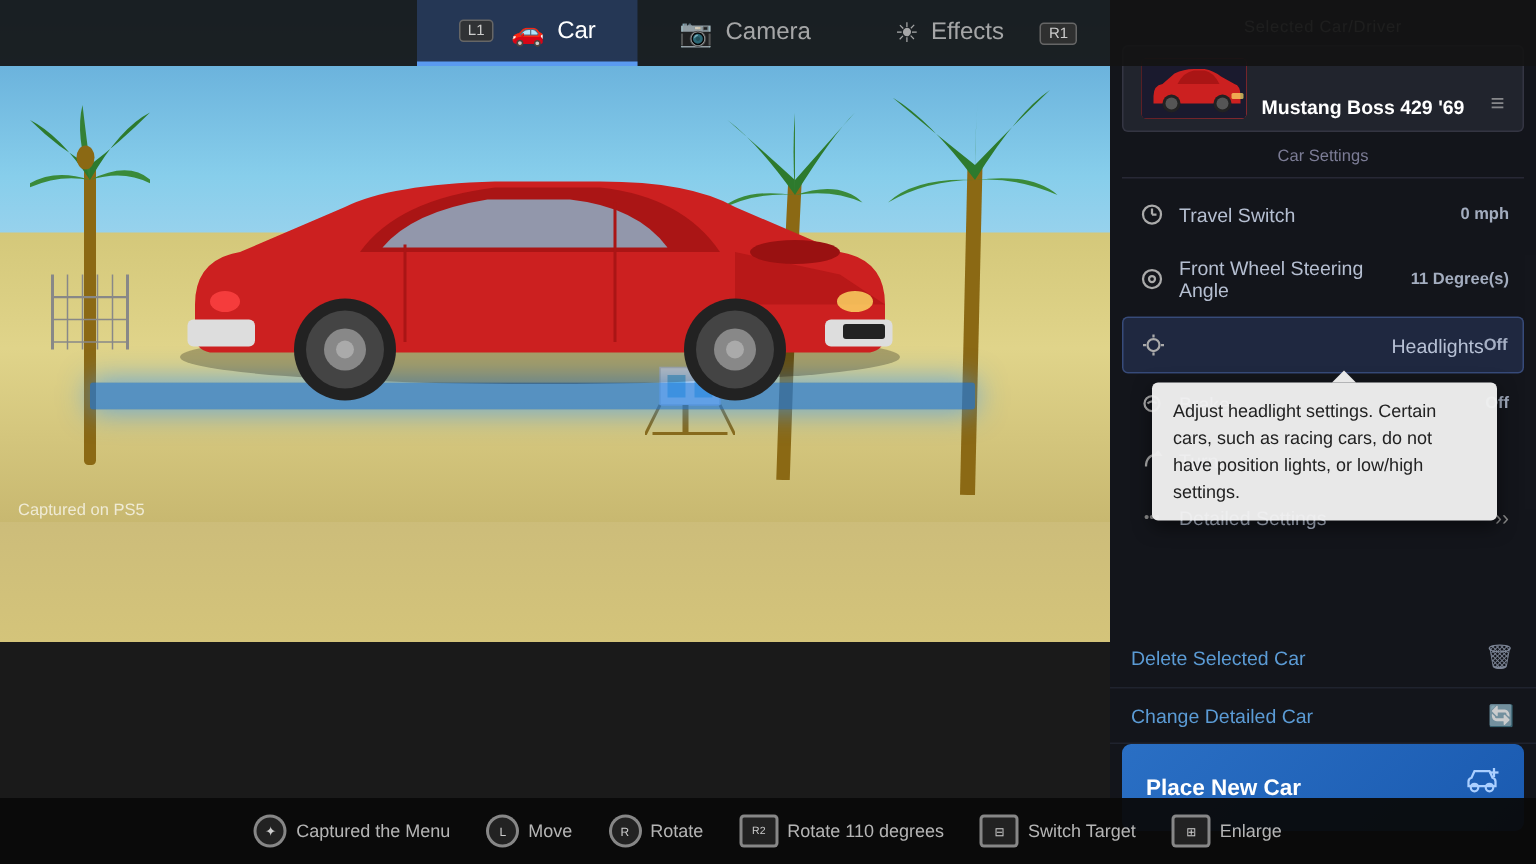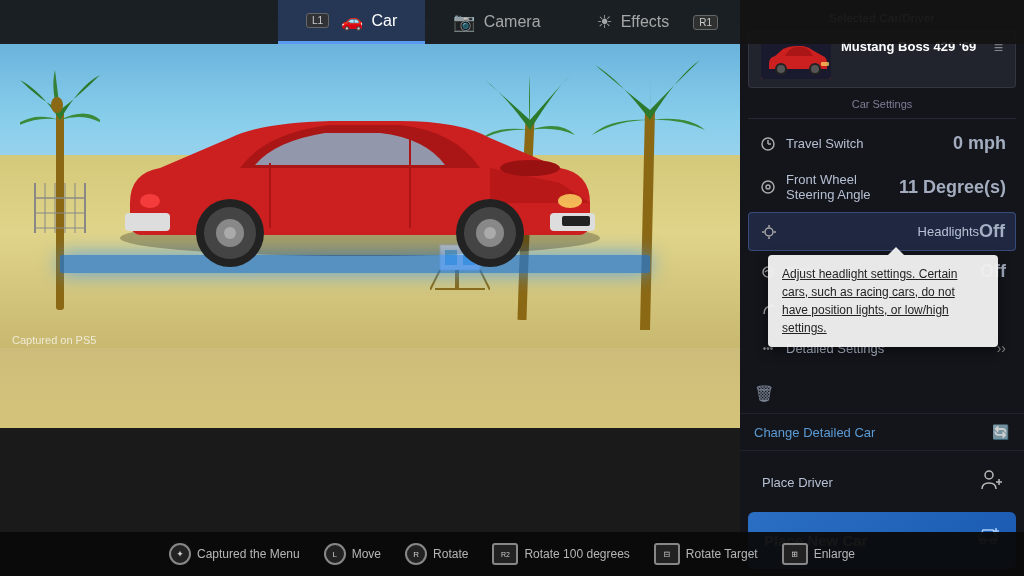--- a/index.html
+++ b/index.html
@@ -216,21 +216,21 @@
     .panel-header {
       padding: 12px 16px 6px;
       text-align: center;
       color: rgba(180,180,180,0.8);
       font-size: 11px;
       letter-spacing: 0.5px;
     }
 
     .car-info-row {
       display: flex;
-      align-items: flex-start;
+      align-items: flex-end;
       gap: 10px;
       padding: 8px 12px;
       background: rgba(35,38,48,0.9);
       margin: 0 8px 6px;
       border-radius: 4px;
       border: 1px solid rgba(80,80,100,0.4);
     }
 
     .car-thumbnail {
       width: 70px;
@@ -298,39 +298,38 @@
     }
 
     .setting-label {
       color: rgba(200,210,230,0.9);
       font-size: 13px;
       flex: 1;
     }
 
     .setting-value {
       color: rgba(180,190,210,0.9);
-      font-size: 18px;
+      font-size: 11px;
       font-weight: 600;
     }
 
     
     .tooltip-box {
       position: absolute;
       background: rgba(240,240,240,0.97);
       color: #222;
       font-size: 12px;
       padding: 10px 14px;
       border-radius: 4px;
       width: 230px;
       top: 255px;
       left: 768px;
       z-index: 200;
       line-height: 1.5;
       box-shadow: 0 4px 12px rgba(0,0,0,0.5);
-      text-decoration: underline;
     }
 
     .tooltip-arrow {
       position: absolute;
       top: -8px;
       left: 120px;
       width: 0;
       height: 0;
       border-left: 8px solid transparent;
       border-right: 8px solid transparent;
@@ -651,38 +650,28 @@
     <div class="setting-row">
       <div class="setting-icon">
         <span style="font-size:10px;color:#888;">•••</span>
       </div>
       <span class="setting-label">Detailed Settings</span>
       <span style="color:#888;font-size:14px;">››</span>
     </div>
   </div>
 
   <div class="action-row">
+    <span class="action-label">Delete Selected Car</span>
     <span class="action-icon">🗑</span>
   </div>
   <div class="action-row">
     <span class="action-label">Change Detailed Car</span>
     <span class="action-icon" style="font-size:14px;">🔄</span>
   </div>
 
-  <div class="place-driver-row">
-    <span class="place-driver-label">Place Driver</span>
-    <span class="place-driver-icon">
-      <svg width="22" height="22" viewBox="0 0 22 22" xmlns="http://www.w3.org/2000/svg">
-        <circle cx="9" cy="6" r="4" fill="none" stroke="#bbb" stroke-width="1.5"></circle>
-        <path d="M2 20 Q2 14 9 14 Q16 14 16 20" fill="none" stroke="#bbb" stroke-width="1.5"></path>
-        <line x1="19" y1="10" x2="19" y2="16" stroke="#bbb" stroke-width="1.5"></line>
-        <line x1="16" y1="13" x2="22" y2="13" stroke="#bbb" stroke-width="1.5"></line>
-      </svg>
-    </span>
-  </div>
 
   <button class="place-new-car-btn">
     <span class="place-new-car-label">Place New Car</span>
     <span class="place-new-car-icon">
       <svg width="24" height="24" viewBox="0 0 24 24" xmlns="http://www.w3.org/2000/svg">
         <path d="M3 14 L3 11 Q3 9 5 8.5 L7 4 L17 4 L19 8.5 Q21 9 21 11 L21 14 L3 14 Z" fill="none" stroke="#aacfff" stroke-width="1.5"></path>
         <circle cx="7" cy="15" r="2.5" fill="none" stroke="#aacfff" stroke-width="1.5"></circle>
         <circle cx="17" cy="15" r="2.5" fill="none" stroke="#aacfff" stroke-width="1.5"></circle>
         <line x1="20" y1="2" x2="20" y2="8" stroke="#aacfff" stroke-width="1.5"></line>
         <line x1="17" y1="5" x2="23" y2="5" stroke="#aacfff" stroke-width="1.5"></line>
@@ -708,23 +697,23 @@
   <div class="control-item">
     <div class="control-btn" style="font-size:8px;">L</div>
     <span>Move</span>
   </div>
   <div class="control-item">
     <div class="control-btn" style="font-size:8px;">R</div>
     <span>Rotate</span>
   </div>
   <div class="control-item">
     <div class="control-btn square" style="font-size:7px;width:26px;border-radius:3px;">R2</div>
-    <span>Rotate 100 degrees</span>
+    <span>Rotate 110 degrees</span>
   </div>
   <div class="control-item">
     <div class="control-btn square" style="font-size:8px;width:26px;border-radius:3px;">⊟</div>
-    <span>Rotate Target</span>
+    <span>Switch Target</span>
   </div>
   <div class="control-item">
     <div class="control-btn square" style="font-size:8px;width:26px;border-radius:3px;">⊞</div>
     <span>Enlarge</span>
   </div>
 </div>
 
 </body></html>

